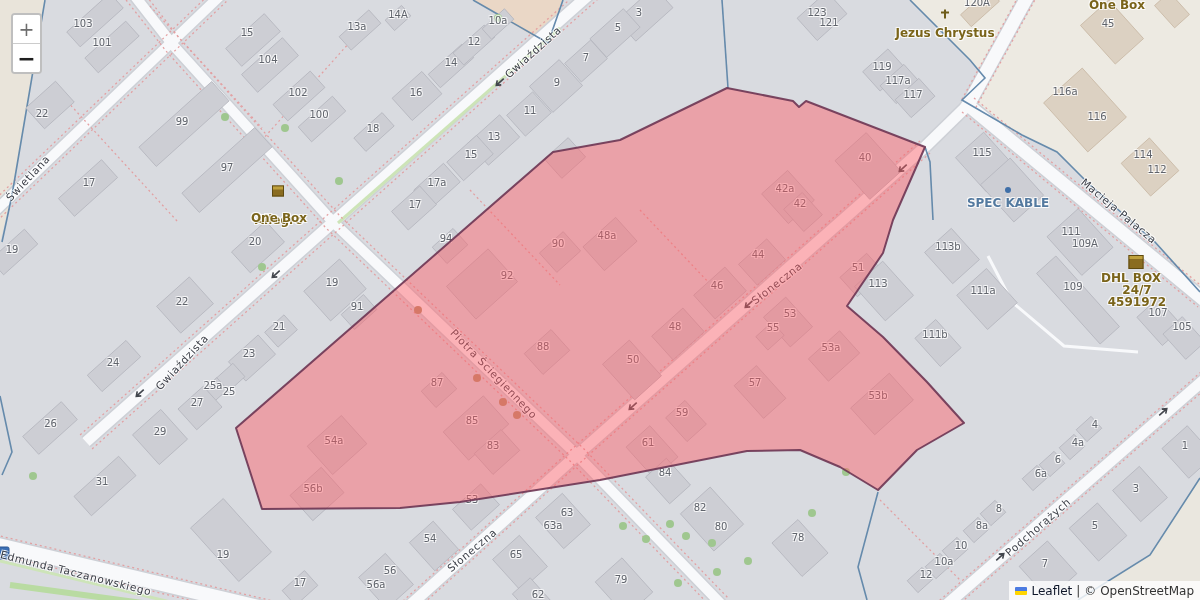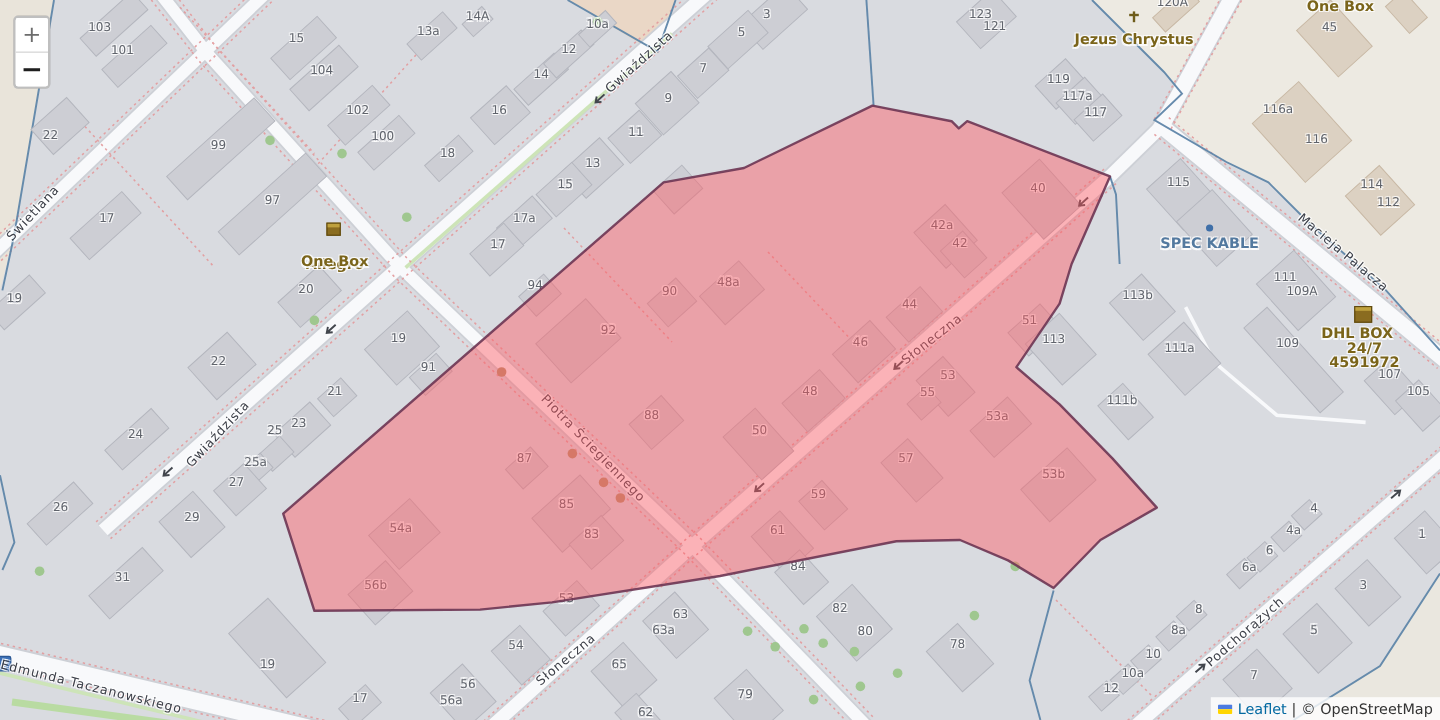--- a/index.html
+++ b/index.html
@@ -25,21 +25,21 @@
   #zoom-control{position:absolute;left:11px;top:13px;width:31px;border:2px solid rgba(0,0,0,.25);
                 border-radius:4px;background:#fff;overflow:hidden;box-sizing:border-box;z-index:50;}
   .zoom-btn{width:100%;height:28px;background:#fff;display:flex;align-items:center;justify-content:center;
             font-family:"DejaVu Sans",sans-serif;cursor:pointer;user-select:none;}
   #zoom-in{font-size:19px;color:#6d6d6d;border-bottom:1px solid #ccc;}
   #zoom-out{font-size:22px;color:#1f1f1f;font-weight:bold;}
   
   #attribution{position:absolute;right:0;bottom:0;height:19px;background:rgba(255,255,255,.8);
                display:flex;align-items:center;padding:0 6px;font-size:12px;color:#333;z-index:50;}
   #attribution a{text-decoration:none;}
-  #attr-leaflet{color:#0369a1;cursor:pointer;}
+  #attr-leaflet{color:#0f172a;cursor:pointer;}
   #attr-osm{color:#333;cursor:pointer;}
   #ua-flag{display:inline-block;width:12px;height:8px;margin-right:4px;border-radius:1px;overflow:hidden;position:relative;}
   #ua-flag .t{position:absolute;top:0;left:0;width:100%;height:4px;background:#4C7BE1;}
   #ua-flag .b{position:absolute;bottom:0;left:0;width:100%;height:4px;background:#FFD500;}
   .sep{margin:0 4px;color:#333;}
 </style>
 </head>
 <body>
 
 <div id="map">
@@ -546,21 +546,21 @@
       <div class="lbl hn" style="left: 530px; top: 111px;">11</div>
       <div class="lbl hn" style="left: 494px; top: 137px;">13</div>
       <div class="lbl hn" style="left: 471px; top: 155px;">15</div>
       <div class="lbl hn" style="left: 437px; top: 183px;">17a</div>
       <div class="lbl hn" style="left: 415px; top: 205px;">17</div>
       <div class="lbl hn" style="left: 255px; top: 242px;">20</div>
       <div class="lbl hn" style="left: 332px; top: 283px;">19</div>
       <div class="lbl hn" style="left: 357px; top: 307px;">91</div>
       <div class="lbl hn" style="left: 279px; top: 327px;">21</div>
       <div class="lbl hn" style="left: 249px; top: 354px;">23</div>
-      <div class="lbl hn" style="left: 229px; top: 360px;">25</div>
+      <div class="lbl hn" style="left: 229px; top: 392px;">25</div>
       <div class="lbl hn" style="left: 213px; top: 386px;">25a</div>
       <div class="lbl hn" style="left: 182px; top: 302px;">22</div>
       <div class="lbl hn" style="left: 113px; top: 363px;">24</div>
       <div class="lbl hn" style="left: 43px; top: 424px; padding-left: 15px;">26</div>
       <div class="lbl hn" style="left: 197px; top: 403px;">27</div>
       <div class="lbl hn" style="left: 160px; top: 432px;">29</div>
       <div class="lbl hn" style="left: 102px; top: 482px;">31</div>
       <div class="lbl hn" style="left: 223px; top: 555px;">19</div>
       <div class="lbl hn" style="left: 300px; top: 583px;">17</div>
       <div class="lbl hn" style="left: 446px; top: 239px;">94</div>

